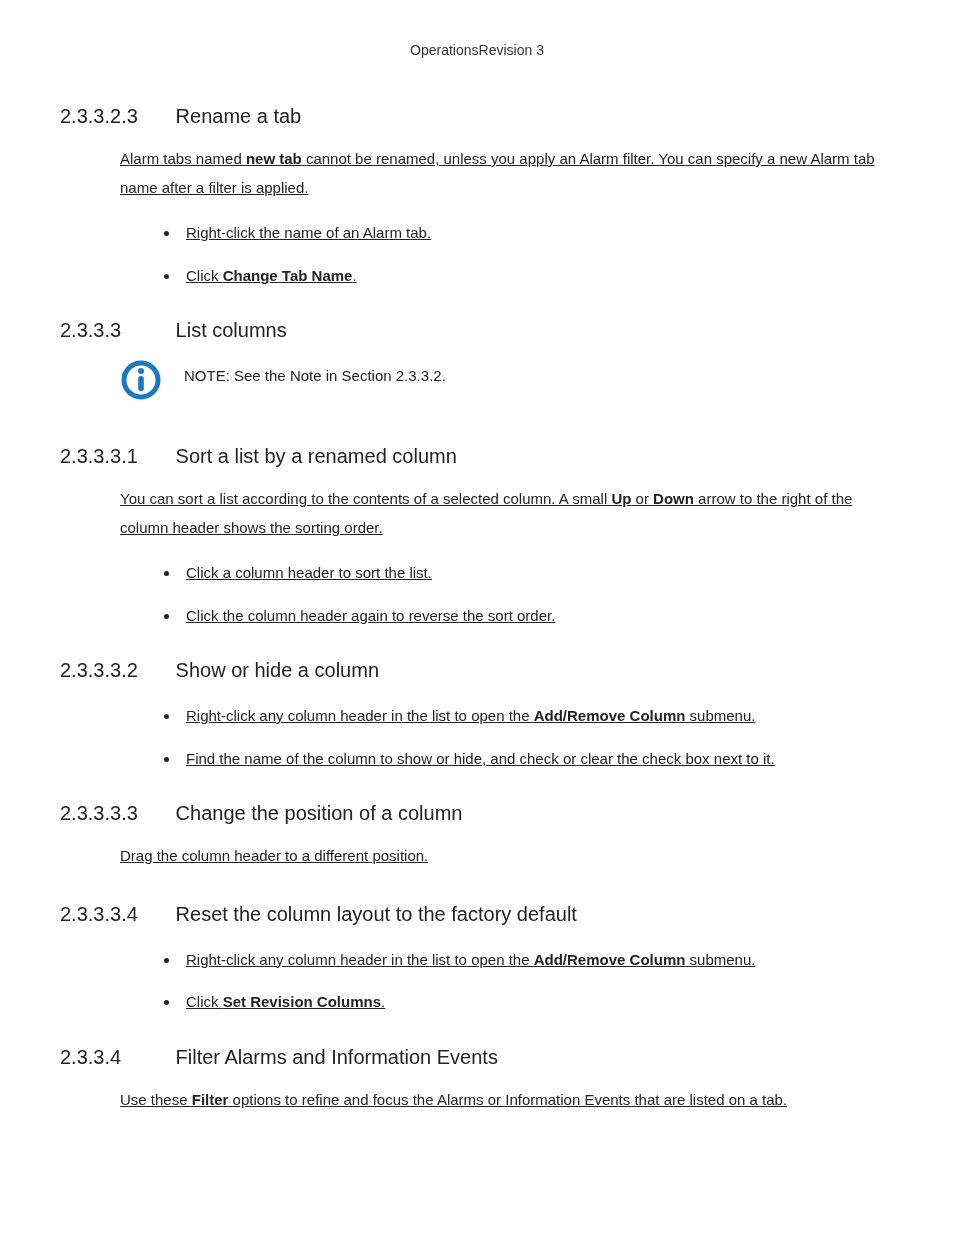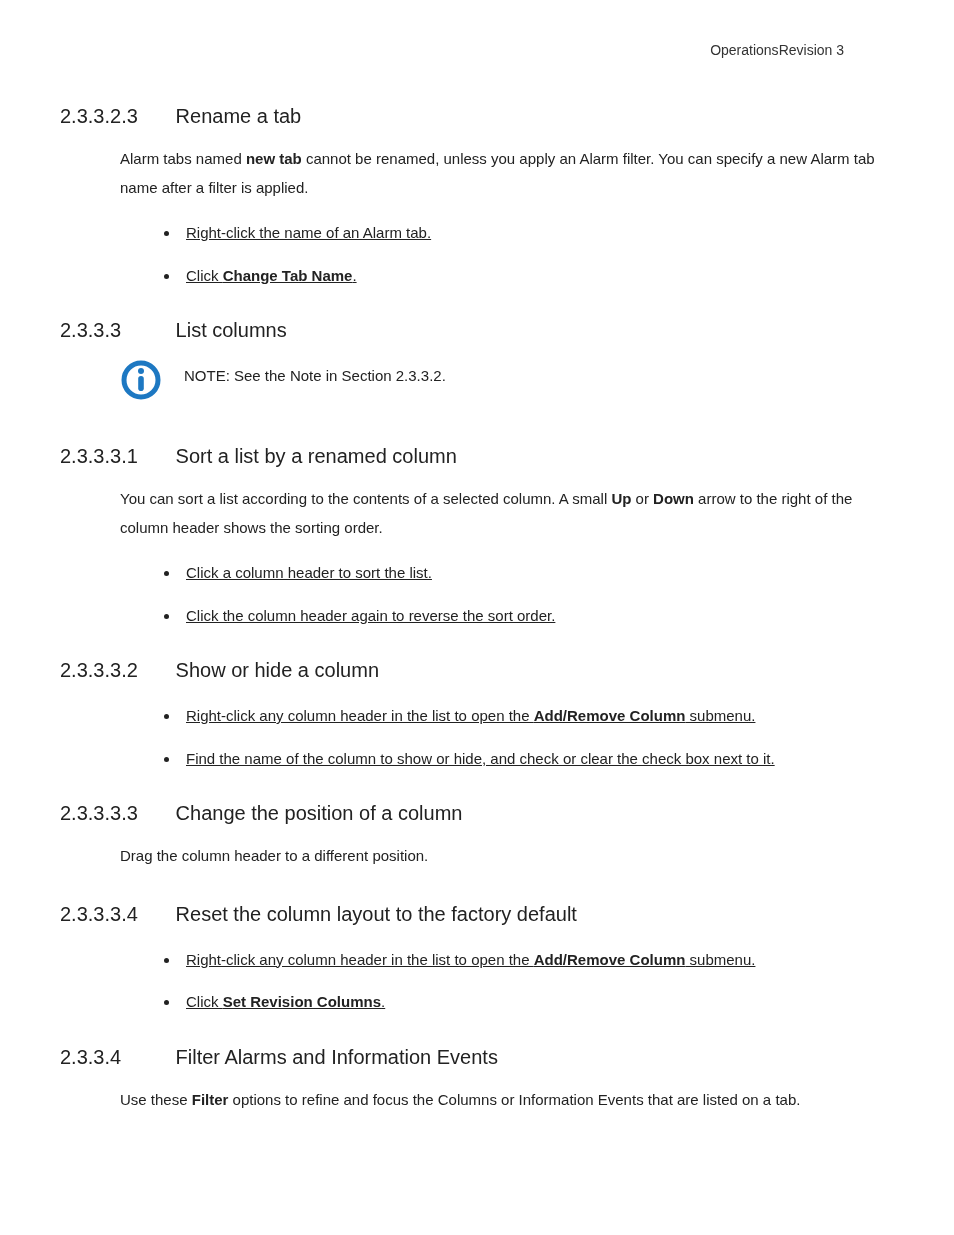--- a/index.html
+++ b/index.html
@@ -7,40 +7,41 @@
     font-size: 15px;
     color: #222;
     margin: 0;
     padding: 40px 60px 30px 60px;
     width: 954px;
     box-sizing: border-box;
     line-height: 1.5;
   }
   .header-row {
     display: flex;
-    justify-content: flex-end;
+    justify-content: center;
     font-size: 14px;
     color: #333;
     margin-bottom: 2px;
     padding: 0 50px;
   }
   .header-block { margin-bottom: 40px; }
   h2.sec {
     font-size: 20px;
     font-weight: normal;
     margin: 28px 0 14px 0;
     padding-left: 0;
   }
   h2.sec .num {
     display: inline-block;
     min-width: 110px;
   }
   .body-text {
     margin: 8px 0 8px 60px;
     line-height: 1.9;
+    text-decoration: underline;
   }
   ul.bullets {
     margin: 6px 0 8px 90px;
     padding-left: 30px;
   }
   ul.bullets li {
     margin: 20px 0;
     padding-left: 6px;
     text-decoration: underline;
   }
@@ -143,16 +144,16 @@
   <li>
     <span>Click </span><span class="bold">Set Revision Columns</span><span>.</span>
   </li>
 </ul>
 
 <h2 class="sec">
   <span class="num">2.3.3.4</span>
   <span>Filter Alarms and Information Events</span>
 </h2>
 <p class="body-text">
-  <span>Use these </span><span class="bold">Filter</span><span> options to refine and focus the Columns or Information Events that are listed on a tab.</span>
+  <span>Use these </span><span class="bold">Filter</span><span> options to refine and focus the Alarms or Information Events that are listed on a tab.</span>
 </p>
 
 <div class="page-num">2–32</div>
 
 </body></html>

